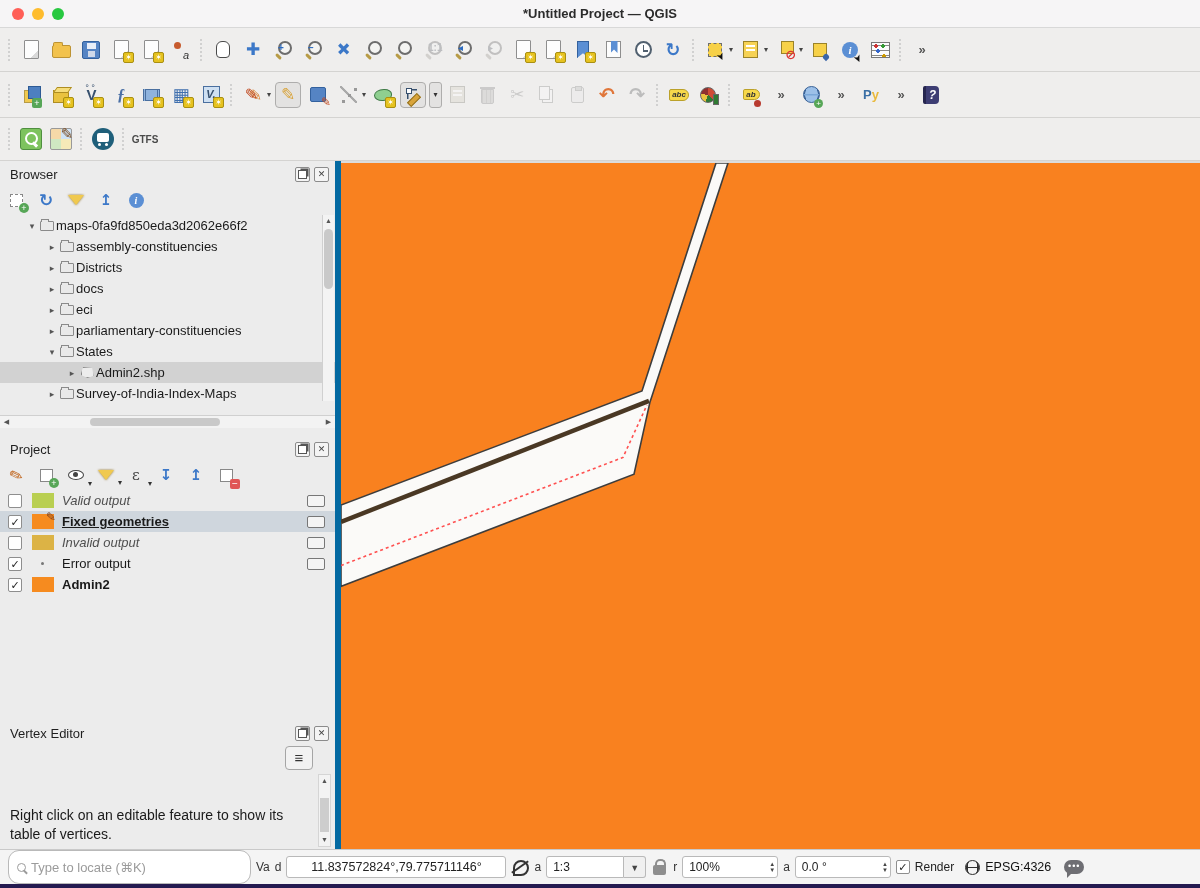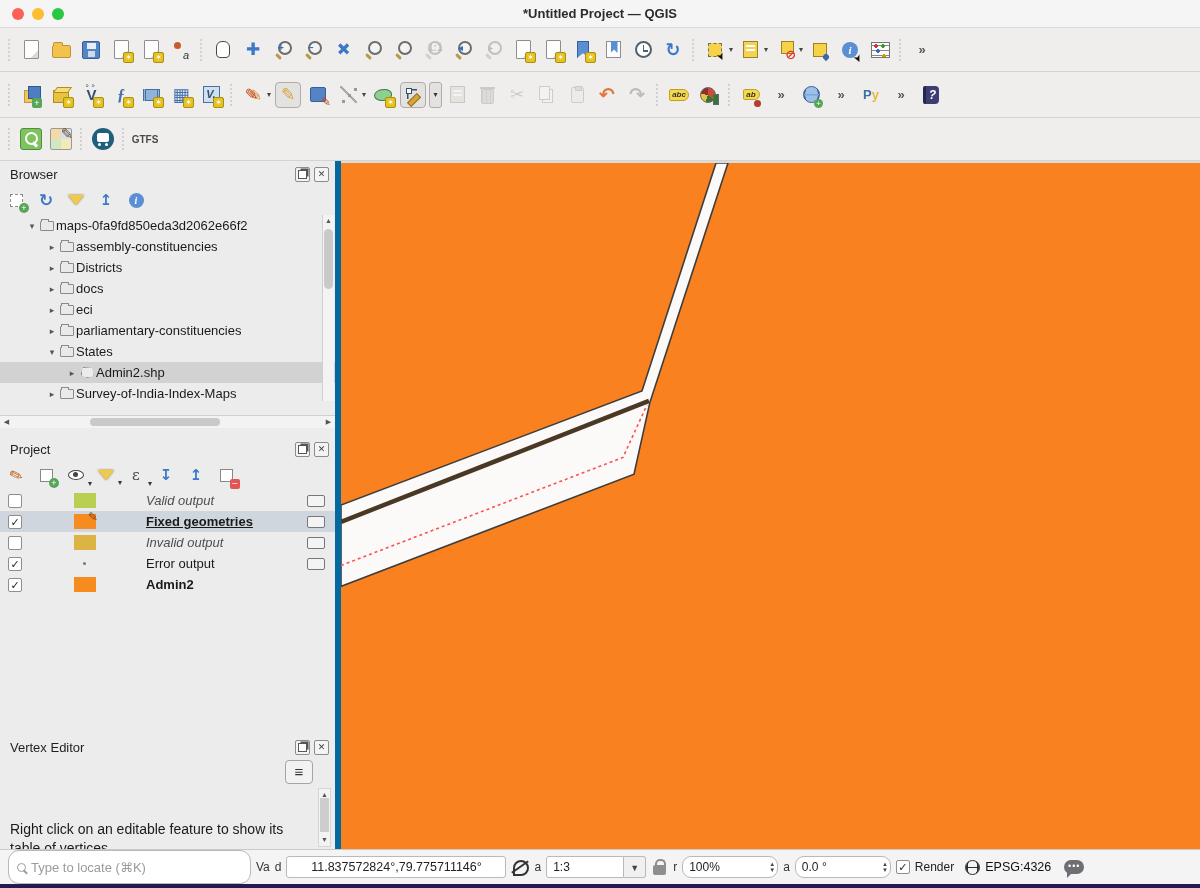--- a/index.html
+++ b/index.html
@@ -115,21 +115,21 @@
   .k-bus i:before { content:""; position:absolute; left:5px; top:5px; width:12px; height:9px; background:#fff; border-radius:2px; }
   .k-bus i:after { content:""; position:absolute; left:6px; bottom:4px; width:3px; height:3px; background:#fff; border-radius:50%; box-shadow:7px 0 0 #fff; }
   .k-gtfs .ovm { position:static; font-size:10px; font-weight:bold; color:#4a4a4a; letter-spacing:0; }
 
   
   .main { flex:1 1 auto; display:flex; min-height:0; }
   .dock { width:341px; flex:0 0 341px; background:#ececec; border-right:6px solid #0369a1; display:flex; flex-direction:column; padding-top:2px; }
   .panel { background:#ececec; display:flex; flex-direction:column; position:relative; }
   .p-browser { flex:0 0 265px; }
   .p-layers { flex:0 0 274px; margin-top:10px; }
-  .p-vertex { flex:1 1 auto; margin-top:24px; overflow:hidden; }
+  .p-vertex { flex:1 1 auto; margin-top:10px; overflow:hidden; }
   .phead { height:22px; display:flex; align-items:center; padding:0 6px 0 10px; }
   .ptitle { font-size:13px; color:#1f1f1f; flex:1; }
   .pbtn { width:15px; height:15px; border:1px solid #8b8b8b; border-radius:2px; background:#f4f4f4; margin-left:4px; display:flex; align-items:center; justify-content:center; font-size:9px; color:#444; }
   .pbtn.float:before { content:""; width:7px; height:7px; border:1px solid #555; background:#fff; box-shadow:2px -2px 0 -0.5px #555; margin:1px 0 0 -1px; }
   .ptools { height:30px; display:flex; align-items:center; padding:0 6px; gap:10px; }
   .ptool { width:20px; height:20px; display:flex; align-items:center; justify-content:center; position:relative; }
   .pt-addlayer i { display:block; width:13px; height:13px; border:1.5px dashed #888; background:#fff; }
   .pt-addlayer:after { content:"+"; position:absolute; right:-3px; bottom:-3px; width:10px; height:10px; background:#57a657; border-radius:50%; color:#fff; font-size:9px; line-height:10px; text-align:center; }
   .pt-refresh { color:#3c78c8; font-size:17px; font-weight:bold; }
   .pt-funnel i { display:block; width:0; height:0; border-left:8px solid transparent; border-right:8px solid transparent; border-top:10px solid #f0c94f; filter:drop-shadow(0 0 1px #8f6f1f); }
@@ -160,21 +160,21 @@
   .tico .poly { width:13px; height:11px; border:1.5px solid #8a8a8a; background:#ececec; clip-path:polygon(20% 0,90% 10%,100% 80%,55% 100%,0 70%); }
   .vsb { position:absolute; right:1px; top:0; bottom:14px; width:12px; background:#f3f3f3; border-left:1px solid #d0d0d0; }
   .vsb .sbarr { height:12px; text-align:center; font-size:7px; color:#555; line-height:12px; }
   .vsb .thumb { position:absolute; left:1px; right:1px; top:14px; height:60px; background:#c9c9c9; border-radius:5px; }
   .hsb { height:13px; background:#f3f3f3; border-top:1px solid #d0d0d0; display:flex; align-items:center; position:relative; }
   .hsb .sbarr { width:13px; text-align:center; font-size:7px; color:#555; }
   .hsb .thumb { position:absolute; left:90px; width:130px; top:2px; bottom:2px; background:#c9c9c9; border-radius:5px; }
 
   
   .llist { flex:1; overflow:hidden; }
-  .lrow { height:21px; display:flex; align-items:center; padding-left:8px; position:relative;gap:42px; }
+  .lrow { height:21px; display:flex; align-items:center; padding-left:8px; position:relative; }
   .lrow.sel { background:#cfd6dd; }
   .cbox { width:14px; height:14px; border:1px solid #8e8e8e; border-radius:2px; background:#fff; font-size:11px; line-height:13px; text-align:center; color:#222; flex:0 0 14px; }
   .swatch { width:22px; height:15px; margin:0 8px 0 10px; flex:0 0 22px; position:relative; }
   .swatch.dot { background:none; } .swatch.dot:before { content:""; position:absolute; left:9px; top:6px; width:3px; height:3px; border-radius:50%; background:#777; }
   .swatch .pedit { position:absolute; right:-2px; top:-4px; font-size:12px; color:#7a3f1f; }
   .lname { font-size:13px; color:#1a1a1a; flex:1; }
   .lname.it { font-style:italic; color:#4f4f4f; }
   .lname.bold { font-weight:bold; } .lname.ul { text-decoration:underline; }
   .memchip { width:18px; height:12px; border:1px solid #777; border-radius:2px; margin-right:10px; background:
      linear-gradient(90deg,#777 1.5px,transparent 1.5px) 2px -2px/4px 2px repeat-x,
@@ -200,21 +200,21 @@
   .sfrag { color:#333; }
   .sbox { height:22px; border:1px solid #b9b9b9; background:#fff; display:flex; align-items:center; padding:0 6px; border-radius:3px; }
   .coordbox { width:220px; justify-content:center; font-size:12.5px; }
   .stampico { width:18px; height:18px; position:relative; }
   .stampico:before { content:""; position:absolute; left:2px; top:2px; width:12px; height:12px; border:2px solid #333; border-radius:50% 50% 50% 0; }
   .stampico:after { content:""; position:absolute; left:-1px; top:8px; width:20px; height:2px; background:#333; transform:rotate(-35deg); }
   .scalebox { width:78px; justify-content:flex-start; border-radius:3px 0 0 3px; }
   .scaledd { width:22px; height:22px; border:1px solid #b9b9b9; border-left:none; background:#f0f0f0; border-radius:0 3px 3px 0; text-align:center; font-size:9px; line-height:22px; color:#444; }
   .lockico { width:13px; height:10px; background:#8e8e8e; border-radius:2px; position:relative; margin:6px 2px 0; }
   .lockico:before { content:""; position:absolute; top:-6px; left:2px; width:7px; height:7px; border:2px solid #8e8e8e; border-bottom:none; border-radius:5px 5px 0 0; }
-  .spinbox { width:96px; justify-content:space-between; padding-right:2px;border-radius:9px; }
+  .spinbox { width:96px; justify-content:space-between; padding-right:2px; }
   .spin { display:flex; flex-direction:column; gap:1px; font-size:6px; color:#444; line-height:5px; text-align:center; }
   .rchk { width:14px; height:14px; border:1px solid #8e8e8e; border-radius:2px; background:#fff; font-size:11px; line-height:13px; text-align:center; color:#222; }
   .globeico { width:15px; height:15px; border-radius:50%; border:1.5px solid #2f2f2f; background:
       linear-gradient(#2f2f2f 0 0) 0 6.5px/100% 1.2px no-repeat,
       radial-gradient(ellipse 4px 7px at 50% 50%,transparent 4.5px,#2f2f2f 5px 6px,transparent 6.5px); }
   .epsg { font-size:12.5px; color:#111; }
   .bubble { width:20px; height:14px; background:#6e6e73; border-radius:7px; position:relative; color:#fff; font-size:9px; line-height:12px; text-align:center; letter-spacing:1px; margin-left:8px; }
   .bubble:after { content:""; position:absolute; left:3px; bottom:-4px; border:3px solid transparent; border-top-color:#6e6e73; border-left-color:#6e6e73; }
   .bottomstrip { flex:0 0 4px; background:#241a50; }
   .spacer { flex:1; }

